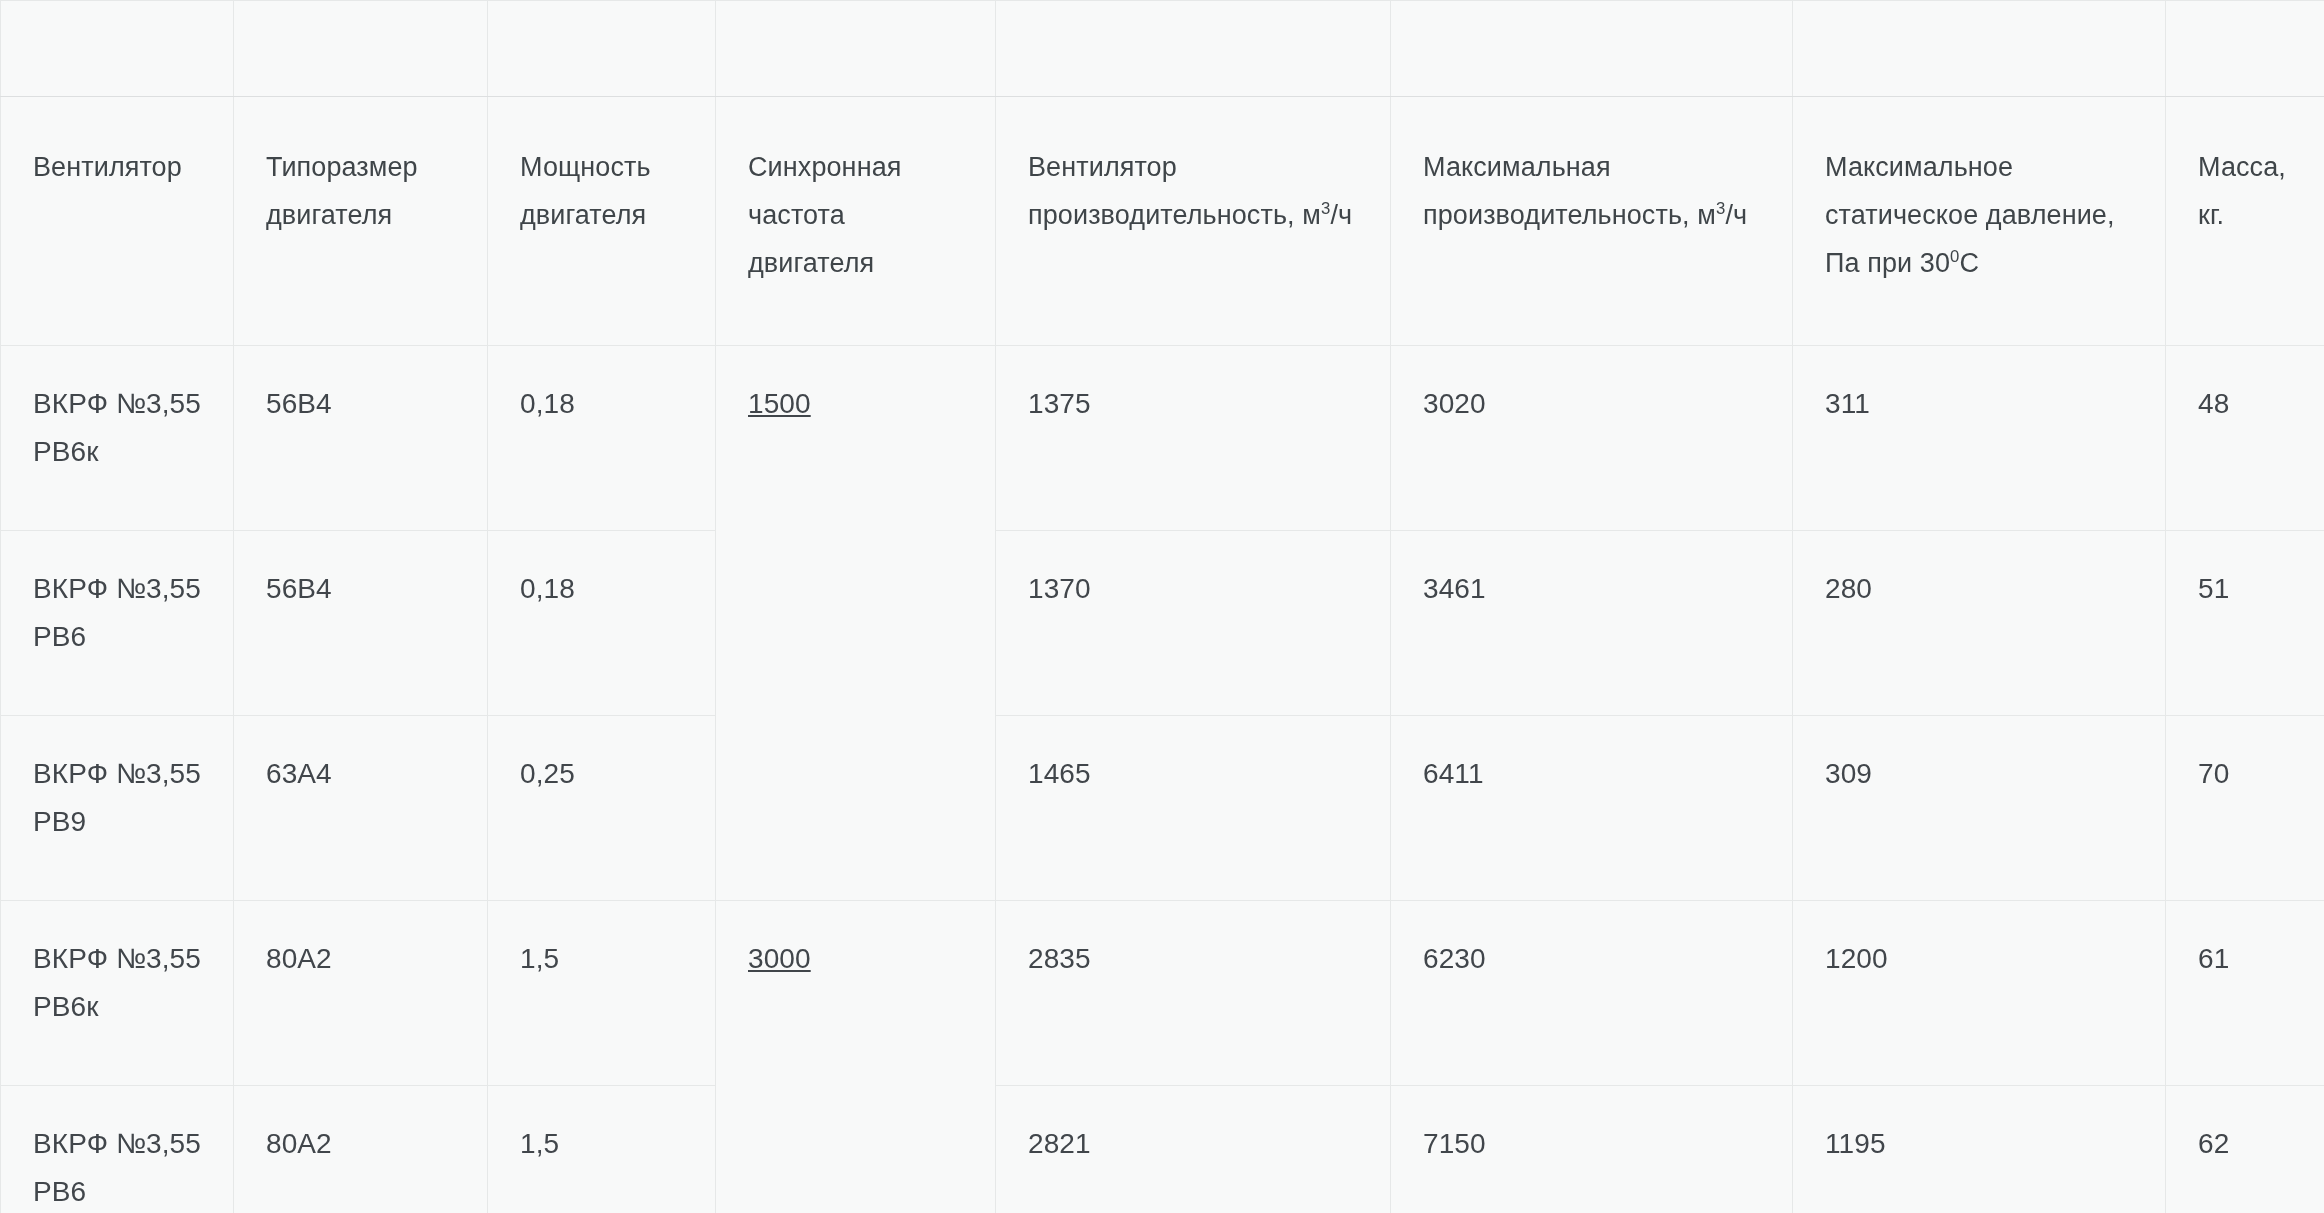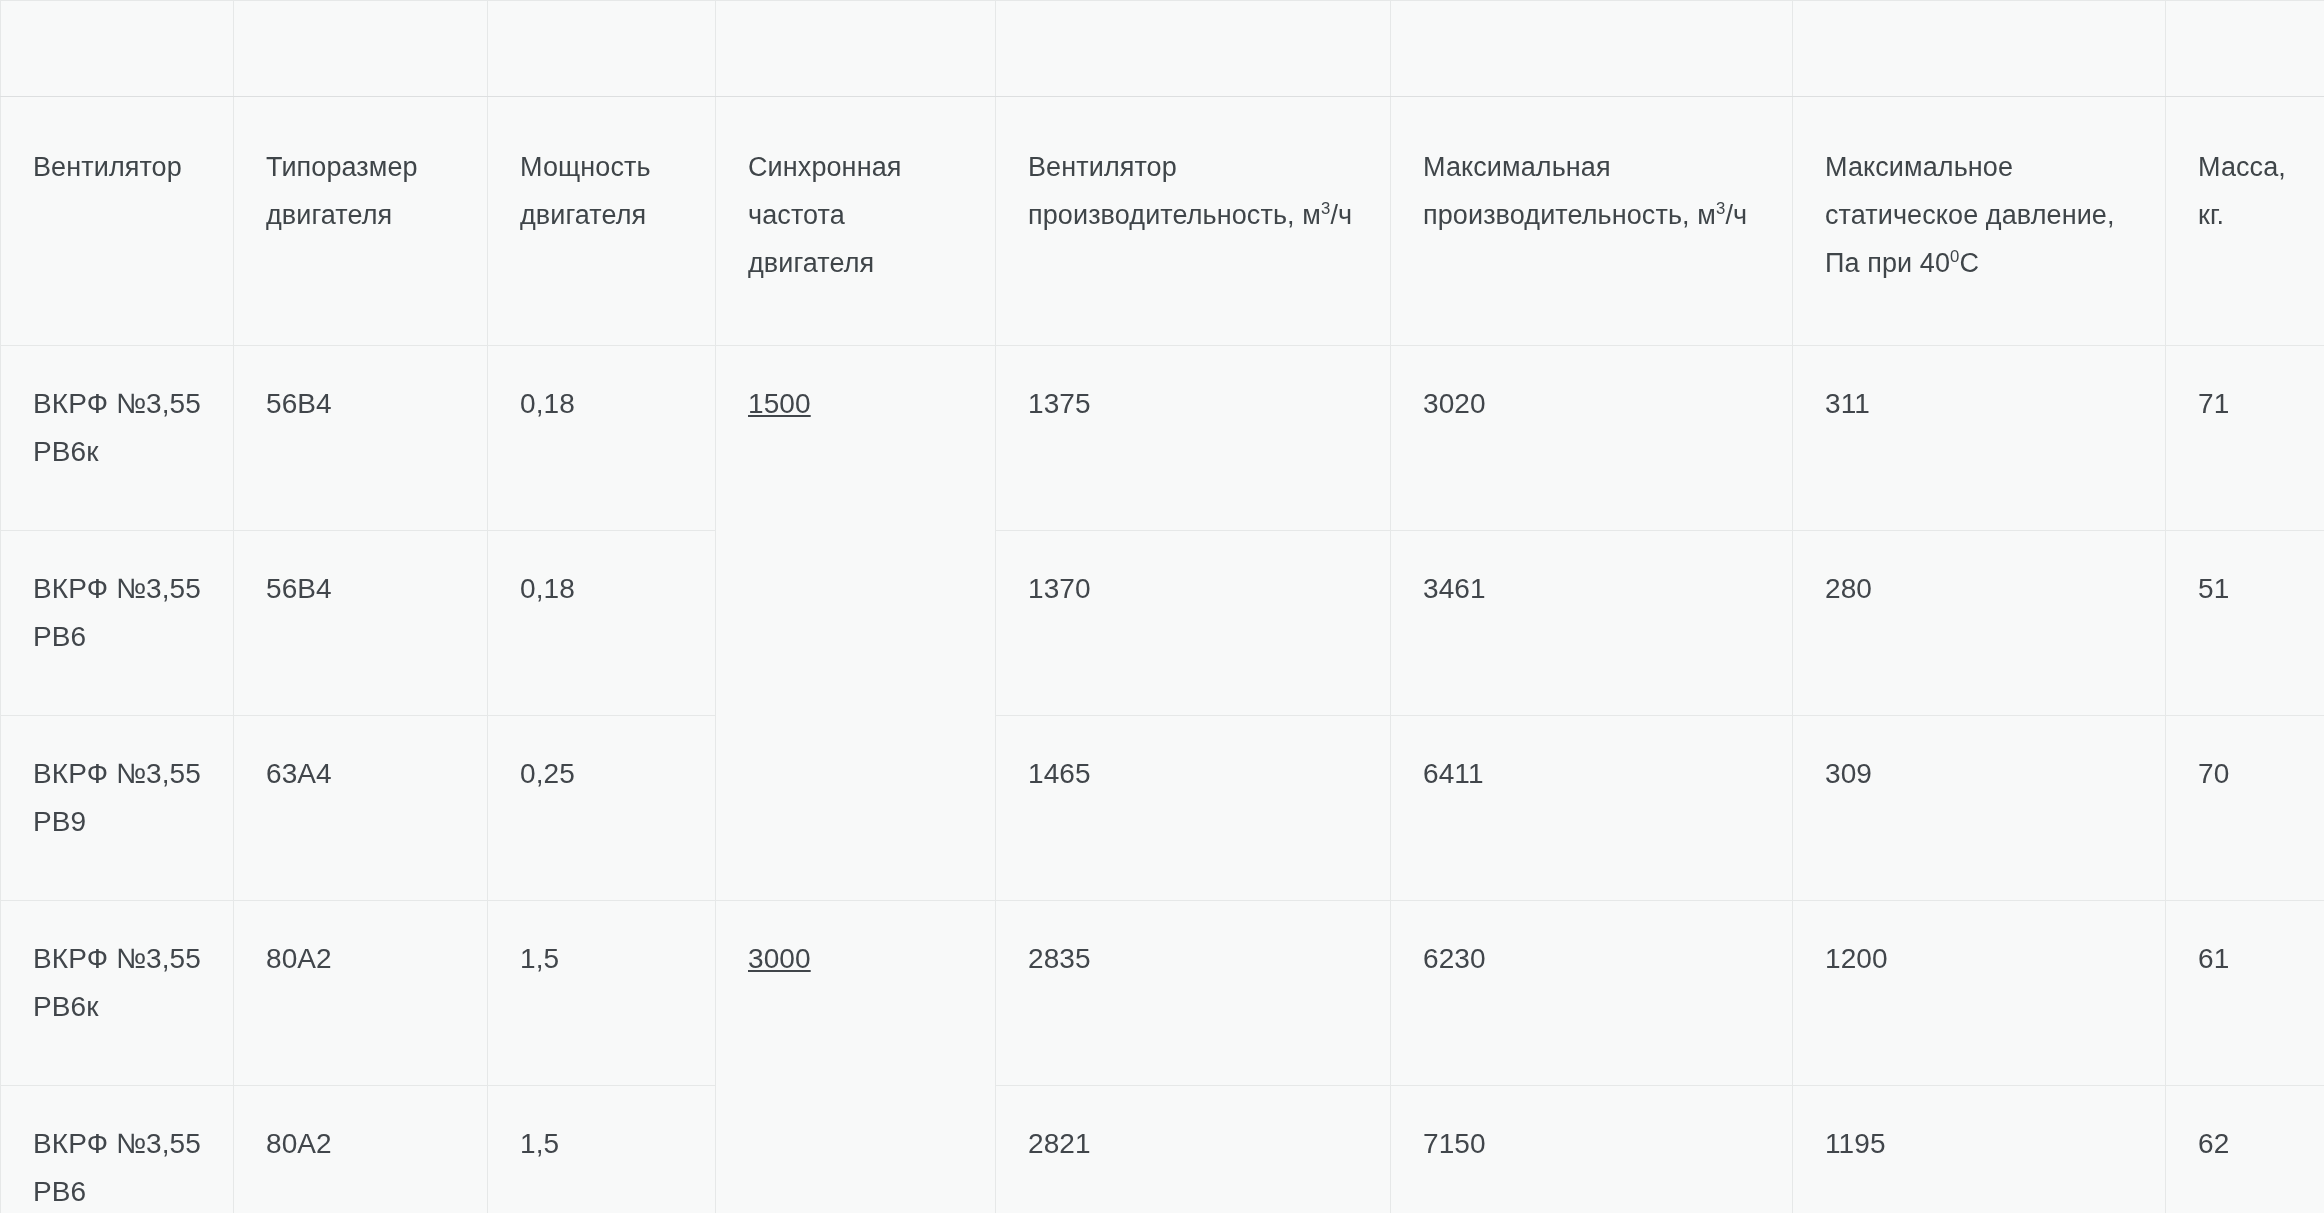--- a/index.html
+++ b/index.html
@@ -136,40 +136,40 @@
           <span class="cellline">Вентилятор</span>
           <span class="cellline"><span>производительность, м</span><sup>3</sup><span>/ч</span></span>
         </th>
         <th>
           <span class="cellline">Максимальная</span>
           <span class="cellline"><span>производительность, м</span><sup>3</sup><span>/ч</span></span>
         </th>
         <th>
           <span class="cellline">Максимальное</span>
           <span class="cellline">статическое давление,</span>
-          <span class="cellline"><span>Па при 40</span><sup>0</sup><span>С</span></span>
+          <span class="cellline"><span>Па при 30</span><sup>0</sup><span>С</span></span>
         </th>
         <th>
           <span class="cellline">Масса,</span>
           <span class="cellline">кг.</span>
         </th>
       </tr>
 
       <tr class="data-row">
         <td>
           <span class="cellline">ВКРФ №3,55</span>
           <span class="cellline">РВ6к</span>
         </td>
         <td>56В4</td>
         <td>0,18</td>
         <td class="freq-cell" rowspan="3">1500</td>
         <td>1375</td>
         <td>3020</td>
         <td>311</td>
-        <td>71</td>
+        <td>48</td>
       </tr>
 
       <tr class="data-row">
         <td>
           <span class="cellline">ВКРФ №3,55</span>
           <span class="cellline">РВ6</span>
         </td>
         <td>56В4</td>
         <td>0,18</td>
         <td>1370</td>

